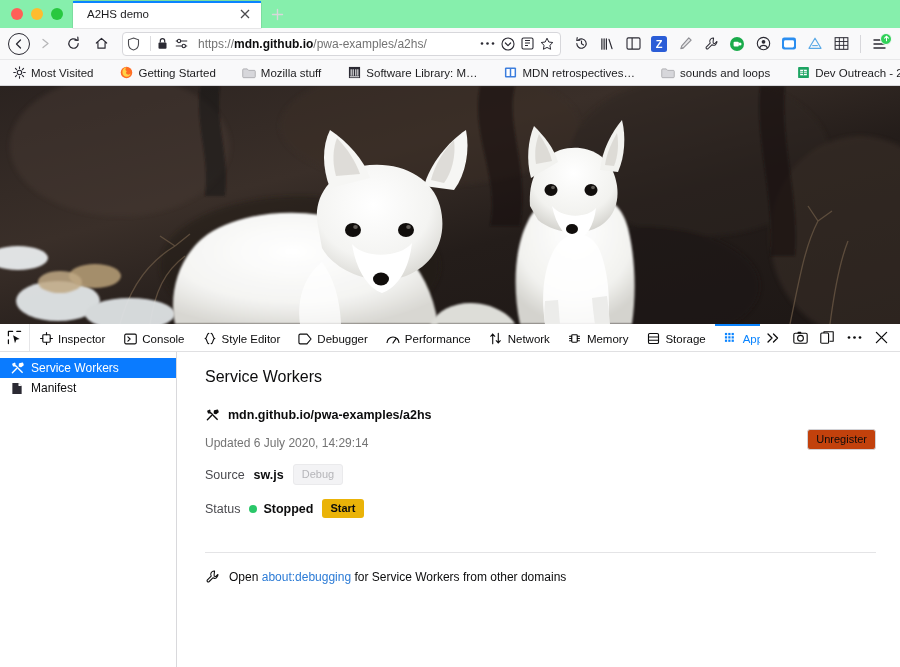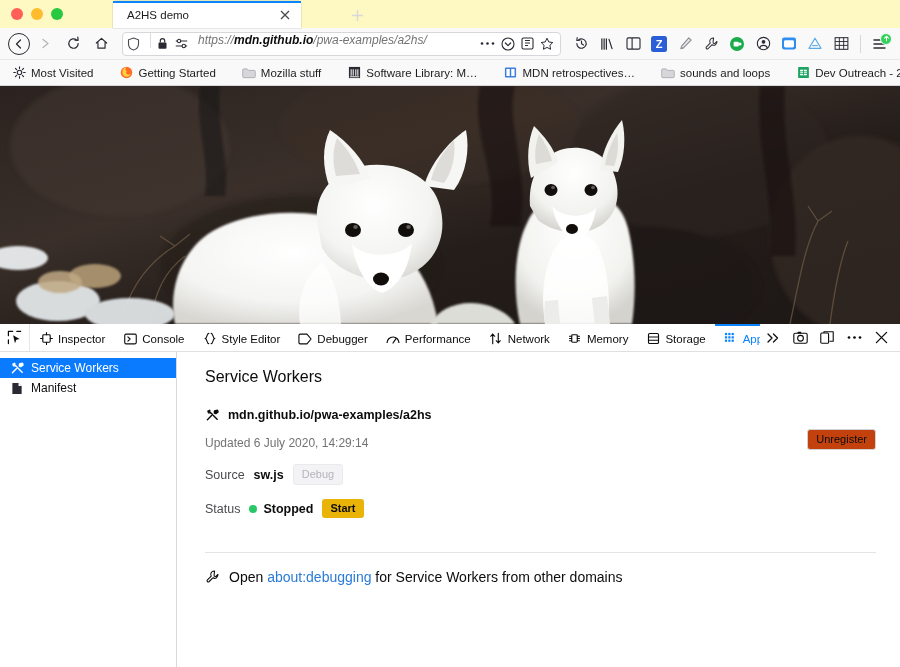--- a/index.html
+++ b/index.html
@@ -6,22 +6,22 @@
   html, body {
     width: 900px; height: 667px;
     font-family: "Liberation Sans", sans-serif;
     background: #ffffff;
     overflow: hidden;
   }
   .window { width: 900px; height: 667px; display: flex; flex-direction: column; position: relative; }
 
   
   .tabstrip {
-    height: 28px; background: #fef9c3; display: flex; align-items: flex-end;
-    position: relative; flex: 0 0 28px; gap: 40px;
+    height: 28px; background: #86efac; display: flex; align-items: center;
+    position: relative; flex: 0 0 28px;
   }
   .traffic { display: flex; align-items: center; gap: 8px; padding: 0 10px 0 11px; height: 28px; }
   .tl { width: 12px; height: 12px; border-radius: 50%; }
   .tl.red { background: #ff5f57; }
   .tl.yellow { background: #febc2e; }
   .tl.green { background: #28c840; }
   .tab {
     height: 27px; width: 188px; background: #ffffff; border-radius: 3px 3px 0 0;
     display: flex; align-items: center; padding: 0 8px 0 14px;
     position: relative; box-shadow: 0 0 0 0.5px rgba(0,0,0,.15);
@@ -45,21 +45,21 @@
     padding: 0 8px; gap: 2px; flex: 0 0 32px; border-bottom: 1px solid #e8e8ea;
   }
   .navbtn {
     width: 26px; height: 26px; display: flex; align-items: center; justify-content: center;
     border-radius: 4px; color: #2b2a33; flex: 0 0 auto;
   }
   .navbtn.dim { color: #b6b6b8; }
   .navbtn.circle { border: 1.2px solid #2b2a33; border-radius: 50%; width: 22px; height: 22px; }
   .urlbar {
     flex: 1; height: 24px; background: #fff; border: 1px solid #d7d7db; border-radius: 4px;
-    display: flex; padding: 0 6px 0 4px; margin: 0 6px; gap: 3px; min-width: 0; font-style: italic;
+    display: flex; align-items: center; padding: 0 6px 0 4px; margin: 0 6px; gap: 3px; min-width: 0;
   }
   .urlbar .seg { display: flex; align-items: center; gap: 4px; padding-right: 4px; }
   .urlbar .sep { width: 1px; height: 15px; background: #dcdcdf; margin: 0 3px; }
   .urltext {
     flex: 1; font-size: 12px; color: #737373; white-space: nowrap; overflow: hidden;
     text-overflow: ellipsis; padding-left: 3px;
   }
   .urltext b { color: #0c0c0d; font-weight: 700; }
   .urlicons { display: flex; align-items: center; gap: 6px; }
   .toolicons { display: flex; align-items: center; gap: 2px; }
@@ -126,21 +126,21 @@
   .sw-line .lbl { color: #4a4a4f; }
   .sw-line .val { color: #0c0c0d; font-weight: 700; }
   .btn {
     font-size: 11px; padding: 3px 8px; border-radius: 3px; background: #c2410c;
     border: 1px solid #d2d2d6; color: #0c0c0d; line-height: 1.2;
   }
   .btn.disabled { background: #f3f3f5; border-color: #eaeaec; color: #b5b5b9; }
   .btn.plain { background: #eab308; border: none; font-weight: 700; }
   .dot { width: 8px; height: 8px; border-radius: 50%; background: #2ac769; display: inline-block; }
   .divider { height: 1px; background: #e4e4e6; margin: 34px 0 0 0; }
-  .sw-foot { display: flex; gap: 9px; margin-top: 16px; font-size: 14px; color: #0c0c0d; }
+  .sw-foot { display: flex; align-items: center; gap: 9px; margin-top: 16px; font-size: 12px; color: #0c0c0d; }
   .sw-foot a { color: #2b7bd6; text-decoration: none; }
   .sw-foot .ic { width: 15px; height: 15px; display: flex; align-items: center; justify-content: center; }
   svg { display: block; }
 </style>
 </head>
 <body>
 
 <div class="window">
 
   <div class="tabstrip">

